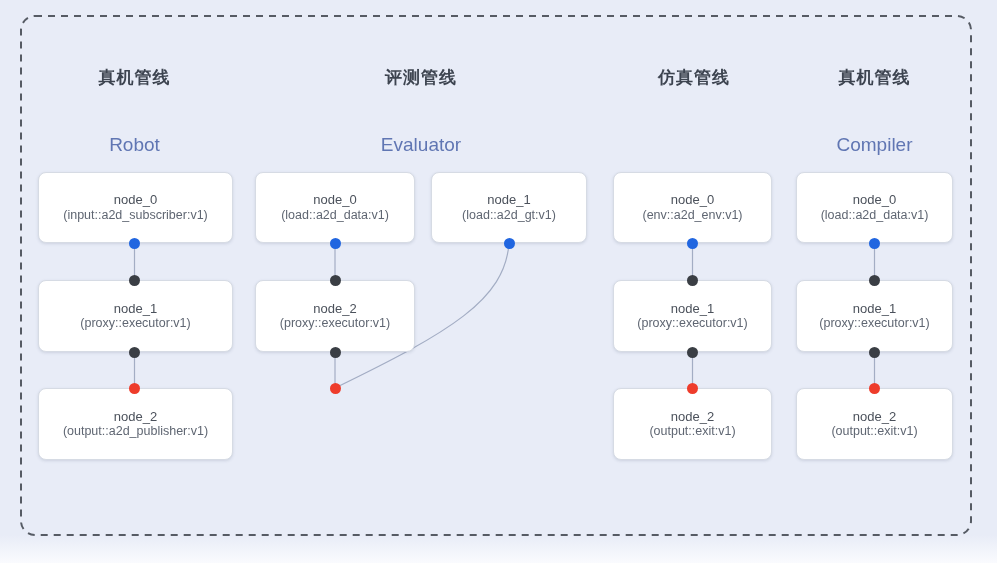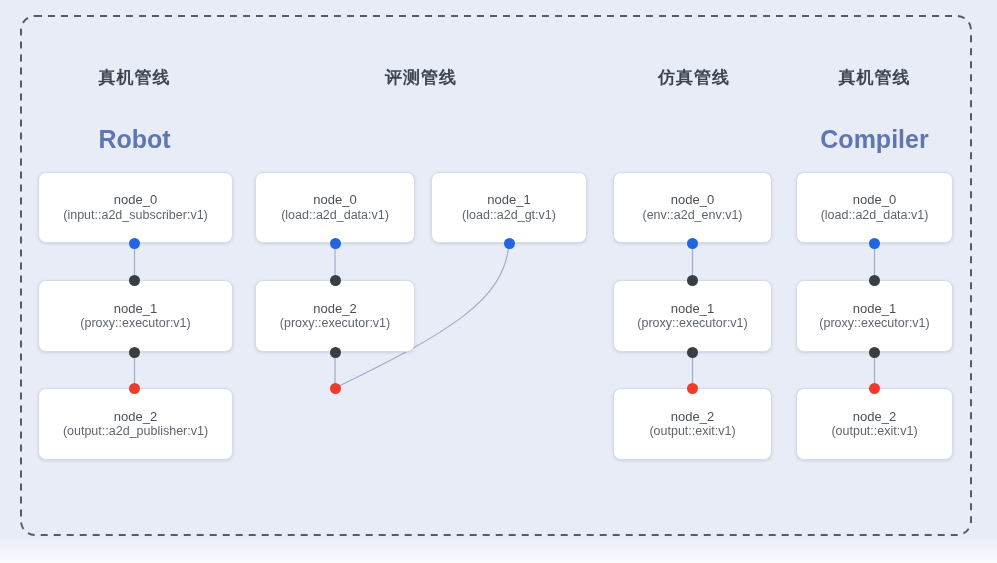--- a/index.html
+++ b/index.html
@@ -9,22 +9,22 @@
     background:linear-gradient(180deg,#e8ecf7 0%,#e8ecf7 95%,#fafbfe 100%);
     position:relative;overflow:hidden;
   }
   .canvas{position:absolute;inset:0;width:991px;height:563px;}
   .edges-layer{position:absolute;left:0;top:0;z-index:1;}
   .pipeline-title{
     position:absolute;top:66px;width:220px;text-align:center;
     font-size:17px;font-weight:700;color:#3d4450;z-index:2;letter-spacing:1px;
   }
   .pipeline-subtitle{
-    position:absolute;top:125px;width:220px;text-align:center;
-    font-size:25px;font-weight:700;color:#6076b3;z-index:2;
+    position:absolute;top:134px;width:220px;text-align:center;
+    font-size:19px;font-weight:400;color:#6076b3;z-index:2;
   }
   .node-card{
     position:absolute;z-index:2;box-sizing:border-box;
     background:#ffffff;border:1px solid #d6dbe4;border-radius:8px;
     box-shadow:0 1px 3px rgba(110,120,145,.22);
     display:flex;flex-direction:column;align-items:center;justify-content:center;
     gap:0;
   }
   .node-name{font-size:13px;color:#4b515b;line-height:1.2;}
   .node-type{font-size:12.5px;color:#5f6672;line-height:1.2;}
@@ -54,20 +54,21 @@
     <path d="M692.5,352 L692.5,388" fill="none" stroke="#a3adc4" stroke-width="1.2"></path>
 
     <path d="M874.5,243 L874.5,280" fill="none" stroke="#a3adc4" stroke-width="1.2"></path>
     <path d="M874.5,352 L874.5,388" fill="none" stroke="#a3adc4" stroke-width="1.2"></path>
   </svg>
 
   <div class="pipeline-title" style="left:24.5px">真机管线</div>
   <div class="pipeline-subtitle" style="left:24.5px">Robot</div>
 
   <div class="pipeline-title" style="left:311px">评测管线</div>
+  <div class="pipeline-subtitle" style="left:311px">Evaluator</div>
 
   <div class="pipeline-title" style="left:584px">仿真管线</div>
 
   <div class="pipeline-title" style="left:764.5px">真机管线</div>
   <div class="pipeline-subtitle" style="left:764.5px">Compiler</div>
 
   <div class="node-card" style="left:38px;top:172px;width:195px;height:71px">
     <div class="node-name">node_0</div>
     <div class="node-type">(input::a2d_subscriber:v1)</div>
   </div>

